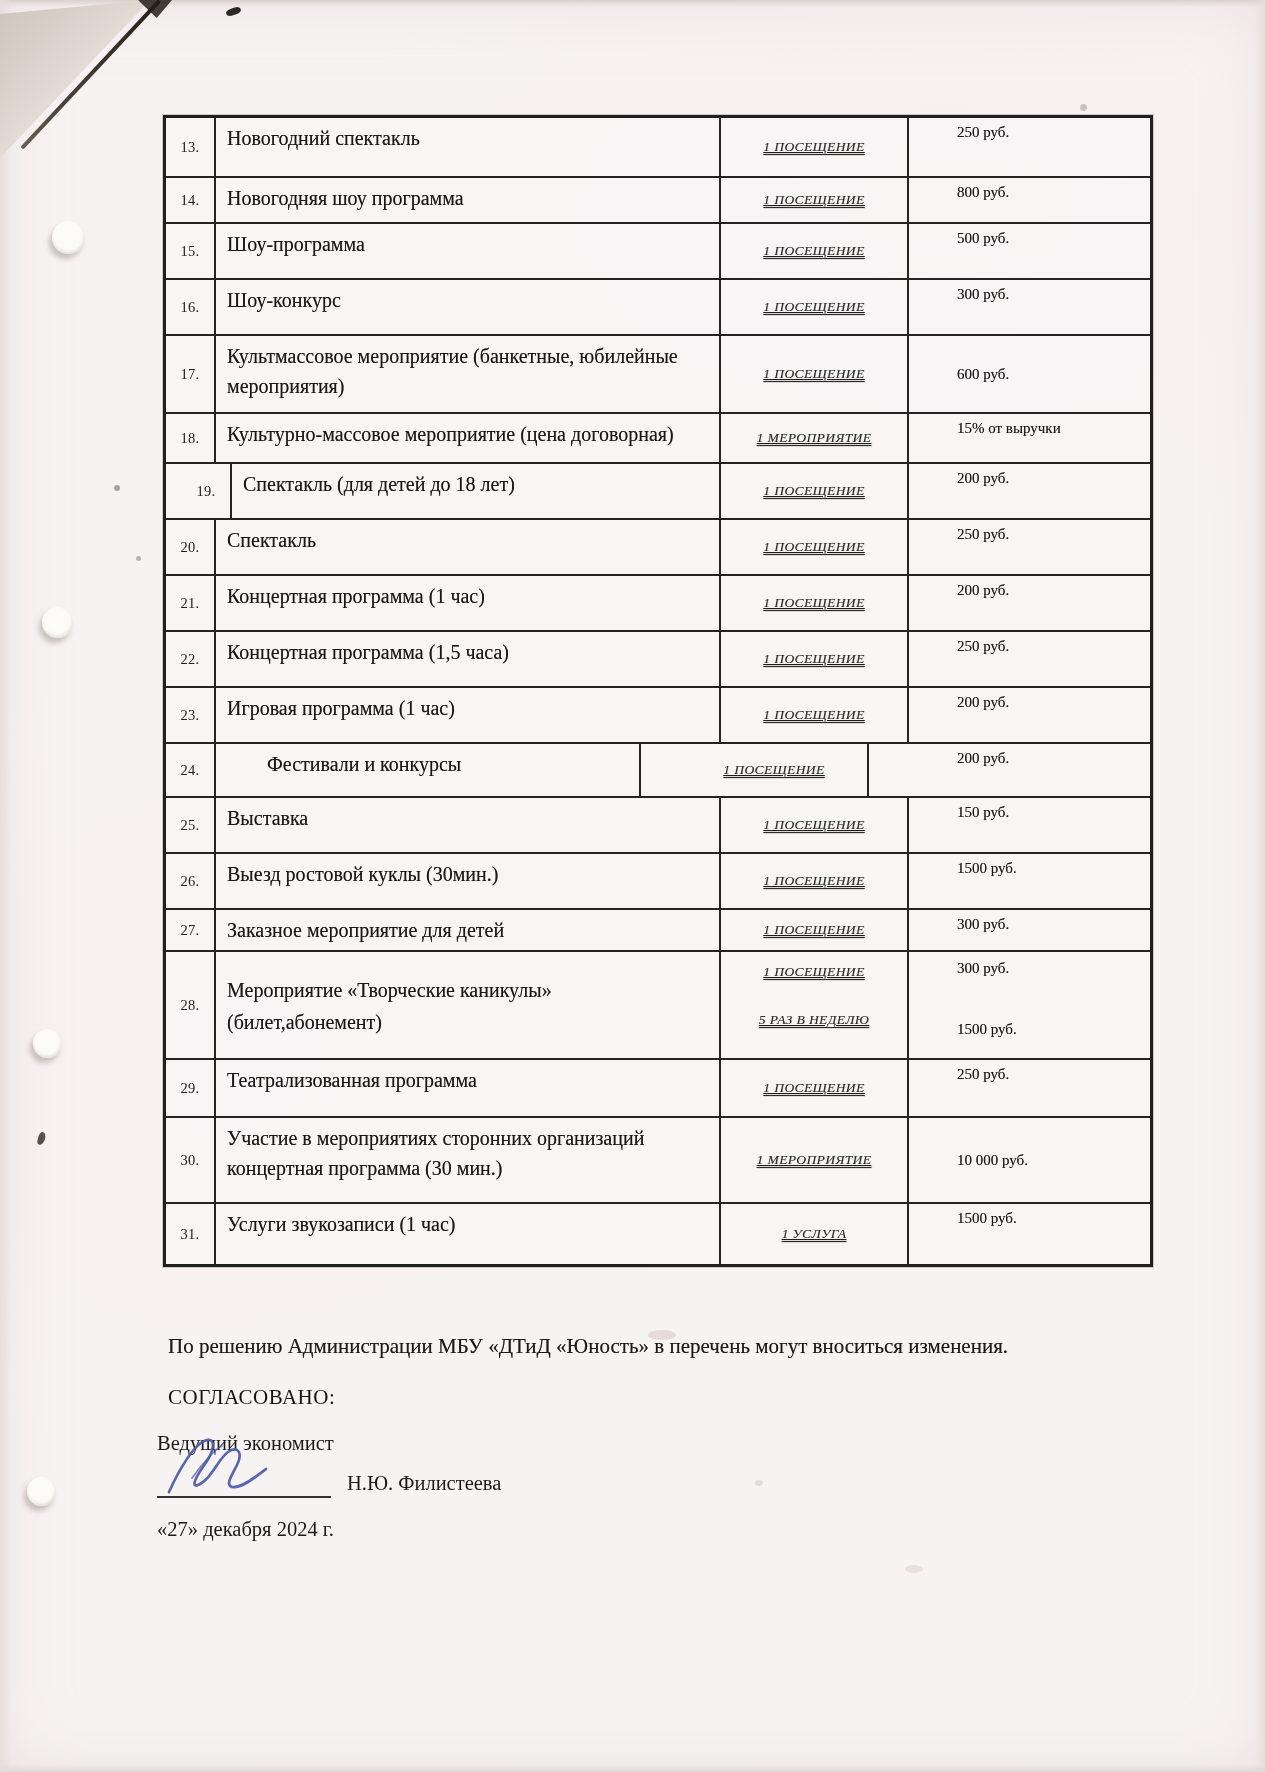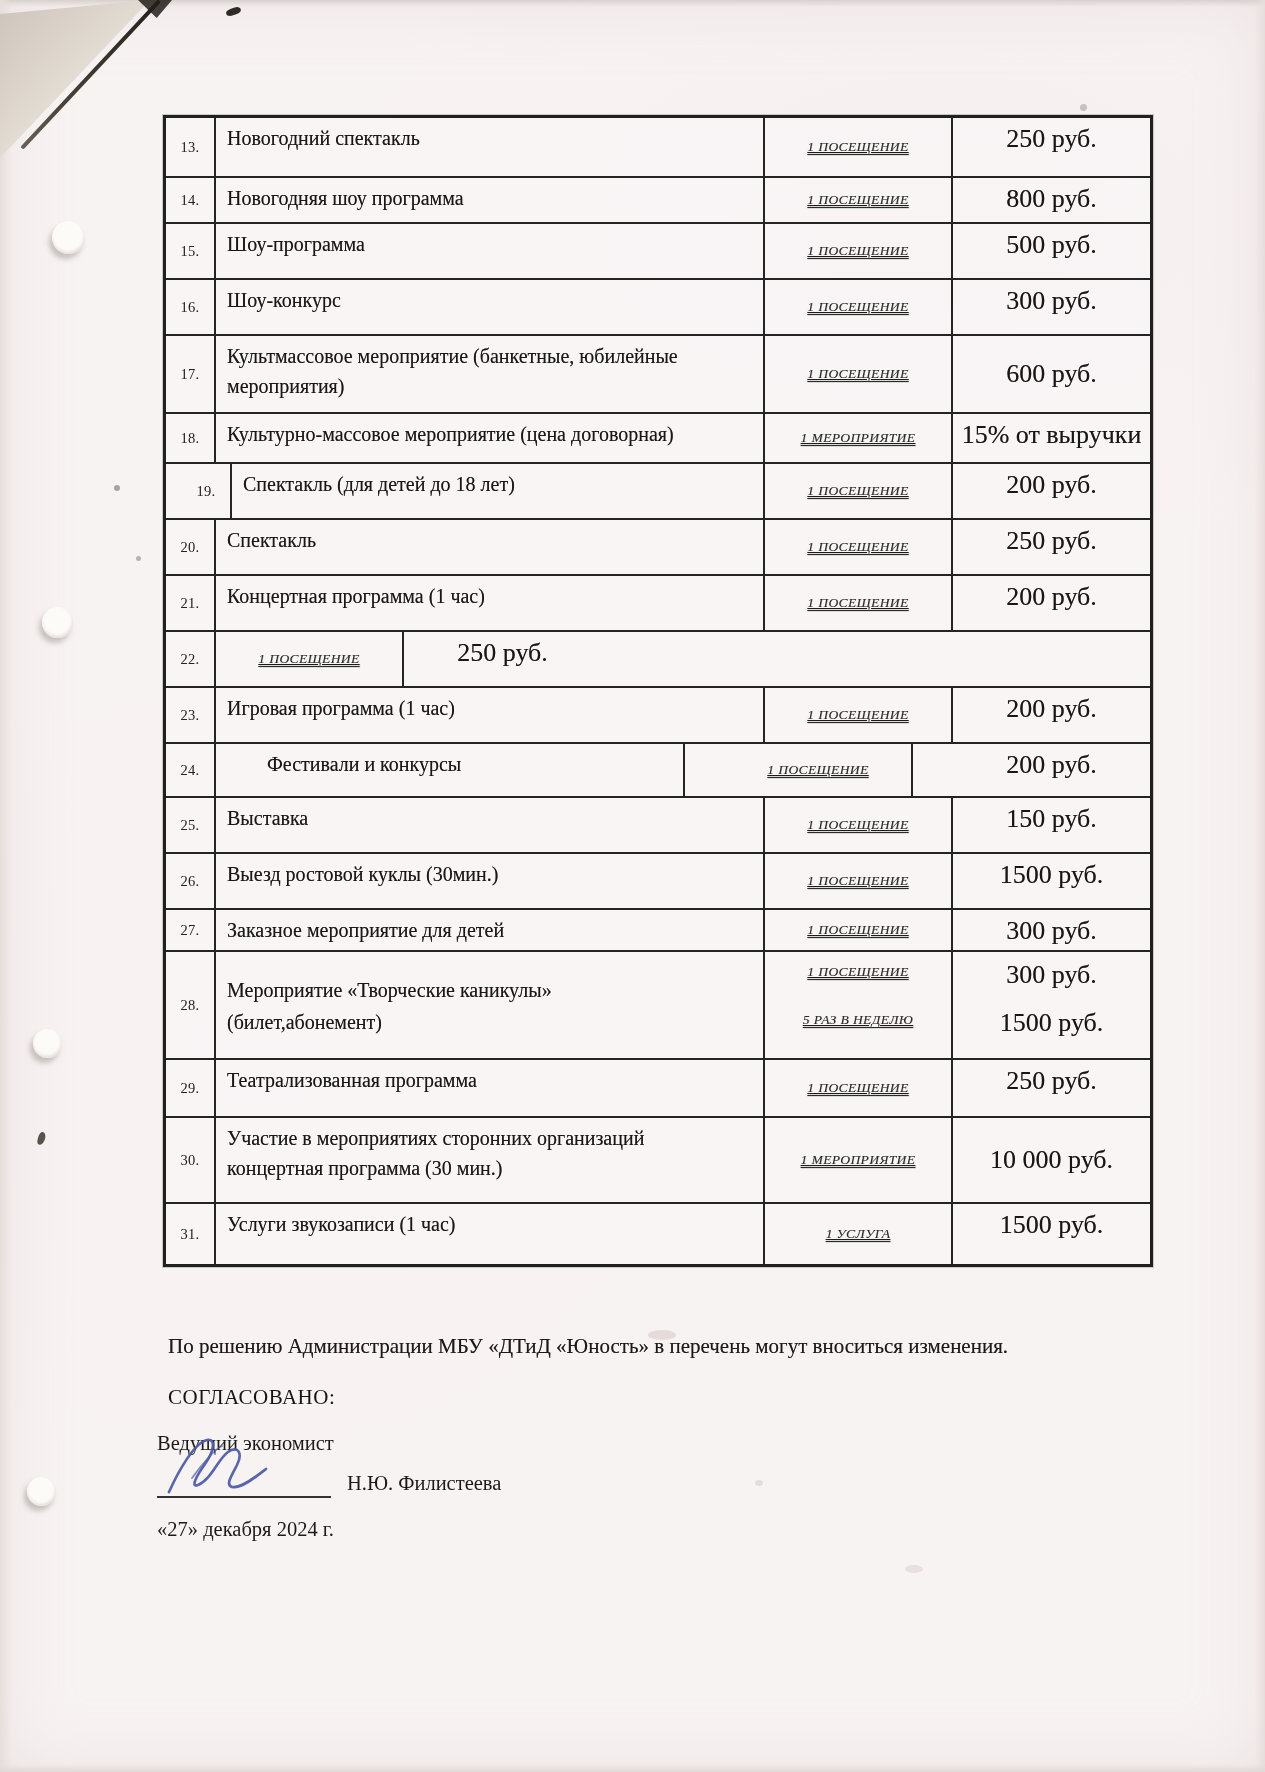--- a/index.html
+++ b/index.html
@@ -71,23 +71,24 @@
     padding:4px 2px;border-right:2px solid #242423;text-decoration:underline;
   }
   .c-unit .unit-text{
     font-style:italic;font-size:13.5px;letter-spacing:.4px;color:#2c2b29;
     text-decoration:underline;text-underline-offset:3px;
     text-shadow:.4px .4px .6px rgba(90,110,105,.5);
     white-space:nowrap;
   }
   .c-unit.multi{justify-content:space-between;padding:12px 2px 30px;}
   .c-price{
-    width:197px;flex:0 0 197px;display:flex;flex-direction:column;align-items:center;justify-content:flex-start;
-    padding:6px 4px;font-size:26px;color:#181715;
+    width:197px;flex:0 0 197px;display:flex;flex-direction:column;align-items:flex-start;justify-content:flex-start;
+    padding:6px 4px;font-size:15px;color:#181715;
     text-shadow:0 0 .5px rgba(30,30,30,.5);
+    margin-left:44px;
   }
   .c-price.multi{justify-content:space-between;padding:8px 4px 20px;}
   .c-price.center{justify-content:center;}
   
   .note{position:absolute;left:168px;top:1334px;width:930px;font-size:21px;color:#1b1a18;text-shadow:0 0 .5px rgba(30,30,30,.5);}
   .agreed{position:absolute;left:168px;top:1385px;font-size:21px;letter-spacing:.5px;color:#161514;}
   .signer-title{position:absolute;left:157px;top:1432px;font-size:20.5px;color:#1b1a18;}
   .sig-line{position:absolute;left:157px;top:1496px;width:174px;height:2.2px;background:#33312e;}
   .signer-name{position:absolute;left:347px;top:1472px;font-size:20.5px;color:#1b1a18;}
   .doc-date{position:absolute;left:157px;top:1518px;font-size:20.5px;color:#1b1a18;}
@@ -225,20 +226,23 @@
         </div>
       <div class="cell c-unit">
           <div class="unit-text">1 ПОСЕЩЕНИЕ</div>
         </div>
       <div class="cell c-price">
           <div>200 руб.</div>
         </div>
     </div>
       <div class="t-row" style="height: 56px;">
       <div class="cell c-num">22.</div>
+      <div class="cell c-name">
+          <div class="name-line">Концертная программа (1,5 часа)</div>
+        </div>
       <div class="cell c-unit">
           <div class="unit-text">1 ПОСЕЩЕНИЕ</div>
         </div>
       <div class="cell c-price">
           <div>250 руб.</div>
         </div>
     </div>
       <div class="t-row" style="height: 56px;">
       <div class="cell c-num">23.</div>
       <div class="cell c-name">

